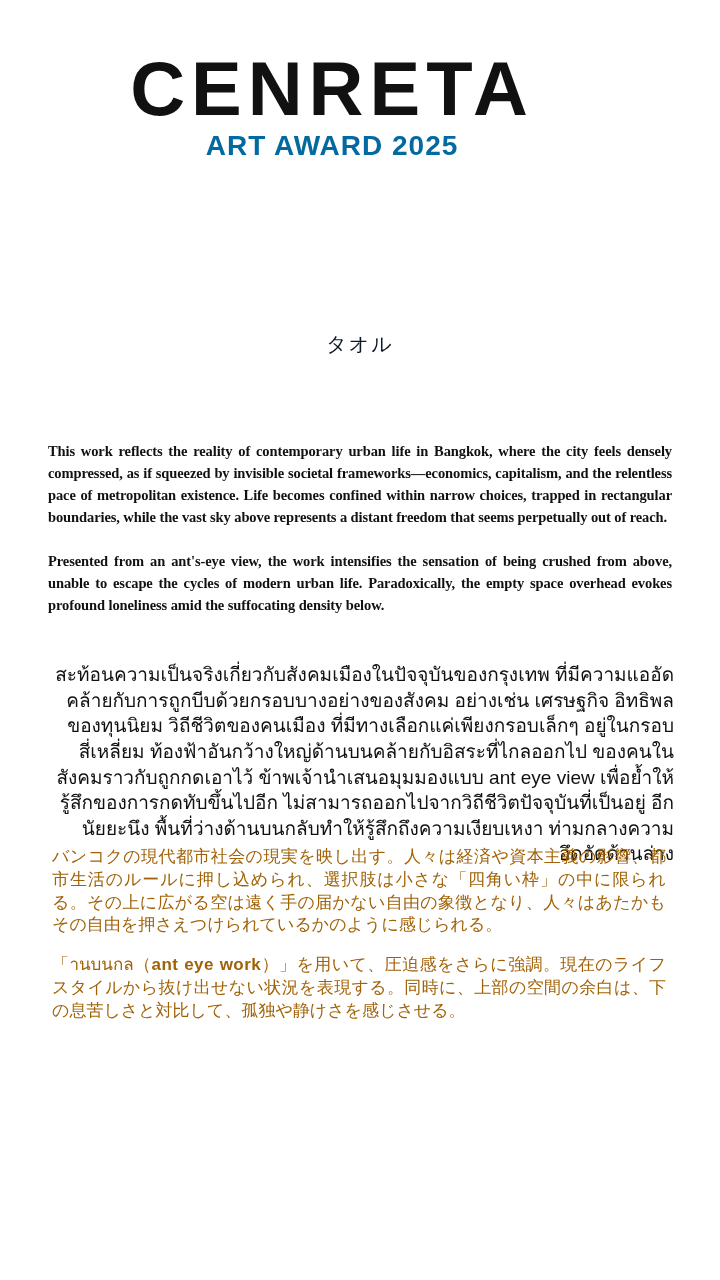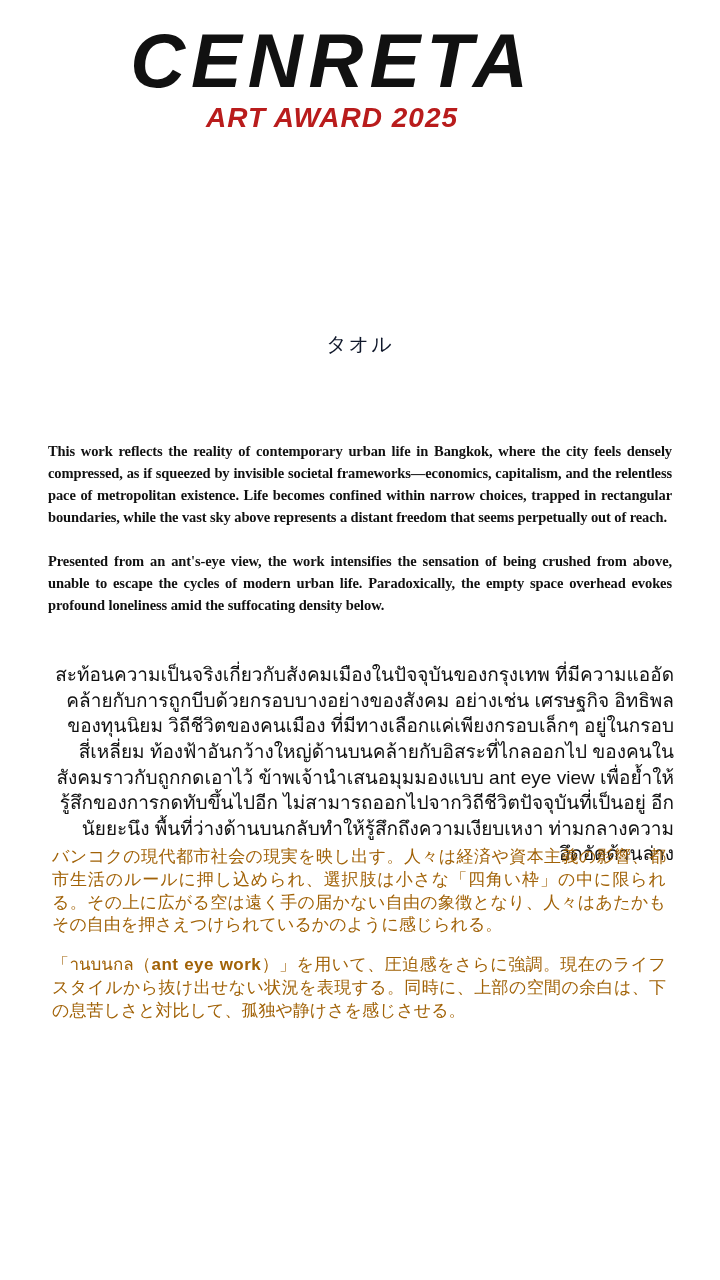--- a/index.html
+++ b/index.html
@@ -15,42 +15,41 @@
     overflow: hidden;
   }
   .page {
     position: relative;
     width: 720px;
     height: 1280px;
     background: #ffffff;
   }
   .header {
     position: absolute;
-    top: 25px;
+    top: 53px;
     left: 0;
     width: 664px;
     text-align: center;
-    font-style: italic;
   }
   .logo {
     font-family: "Liberation Sans", "DejaVu Sans", sans-serif;
     font-weight: 700;
     font-size: 76px;
     line-height: 0.95;
     letter-spacing: 6px;
     color: #111111;
     white-space: nowrap;
   }
   .subtitle {
     margin-top: 6px;
     font-weight: 700;
     font-size: 28px;
     letter-spacing: 1px;
     line-height: 1.1;
-    color: #b91c1c;
+    color: #0369a1;
   }
   .title-block {
     position: absolute;
     top: 328px;
     left: 0;
     width: 720px;
     text-align: center;
   }
   .title-en {
     margin: 0;

